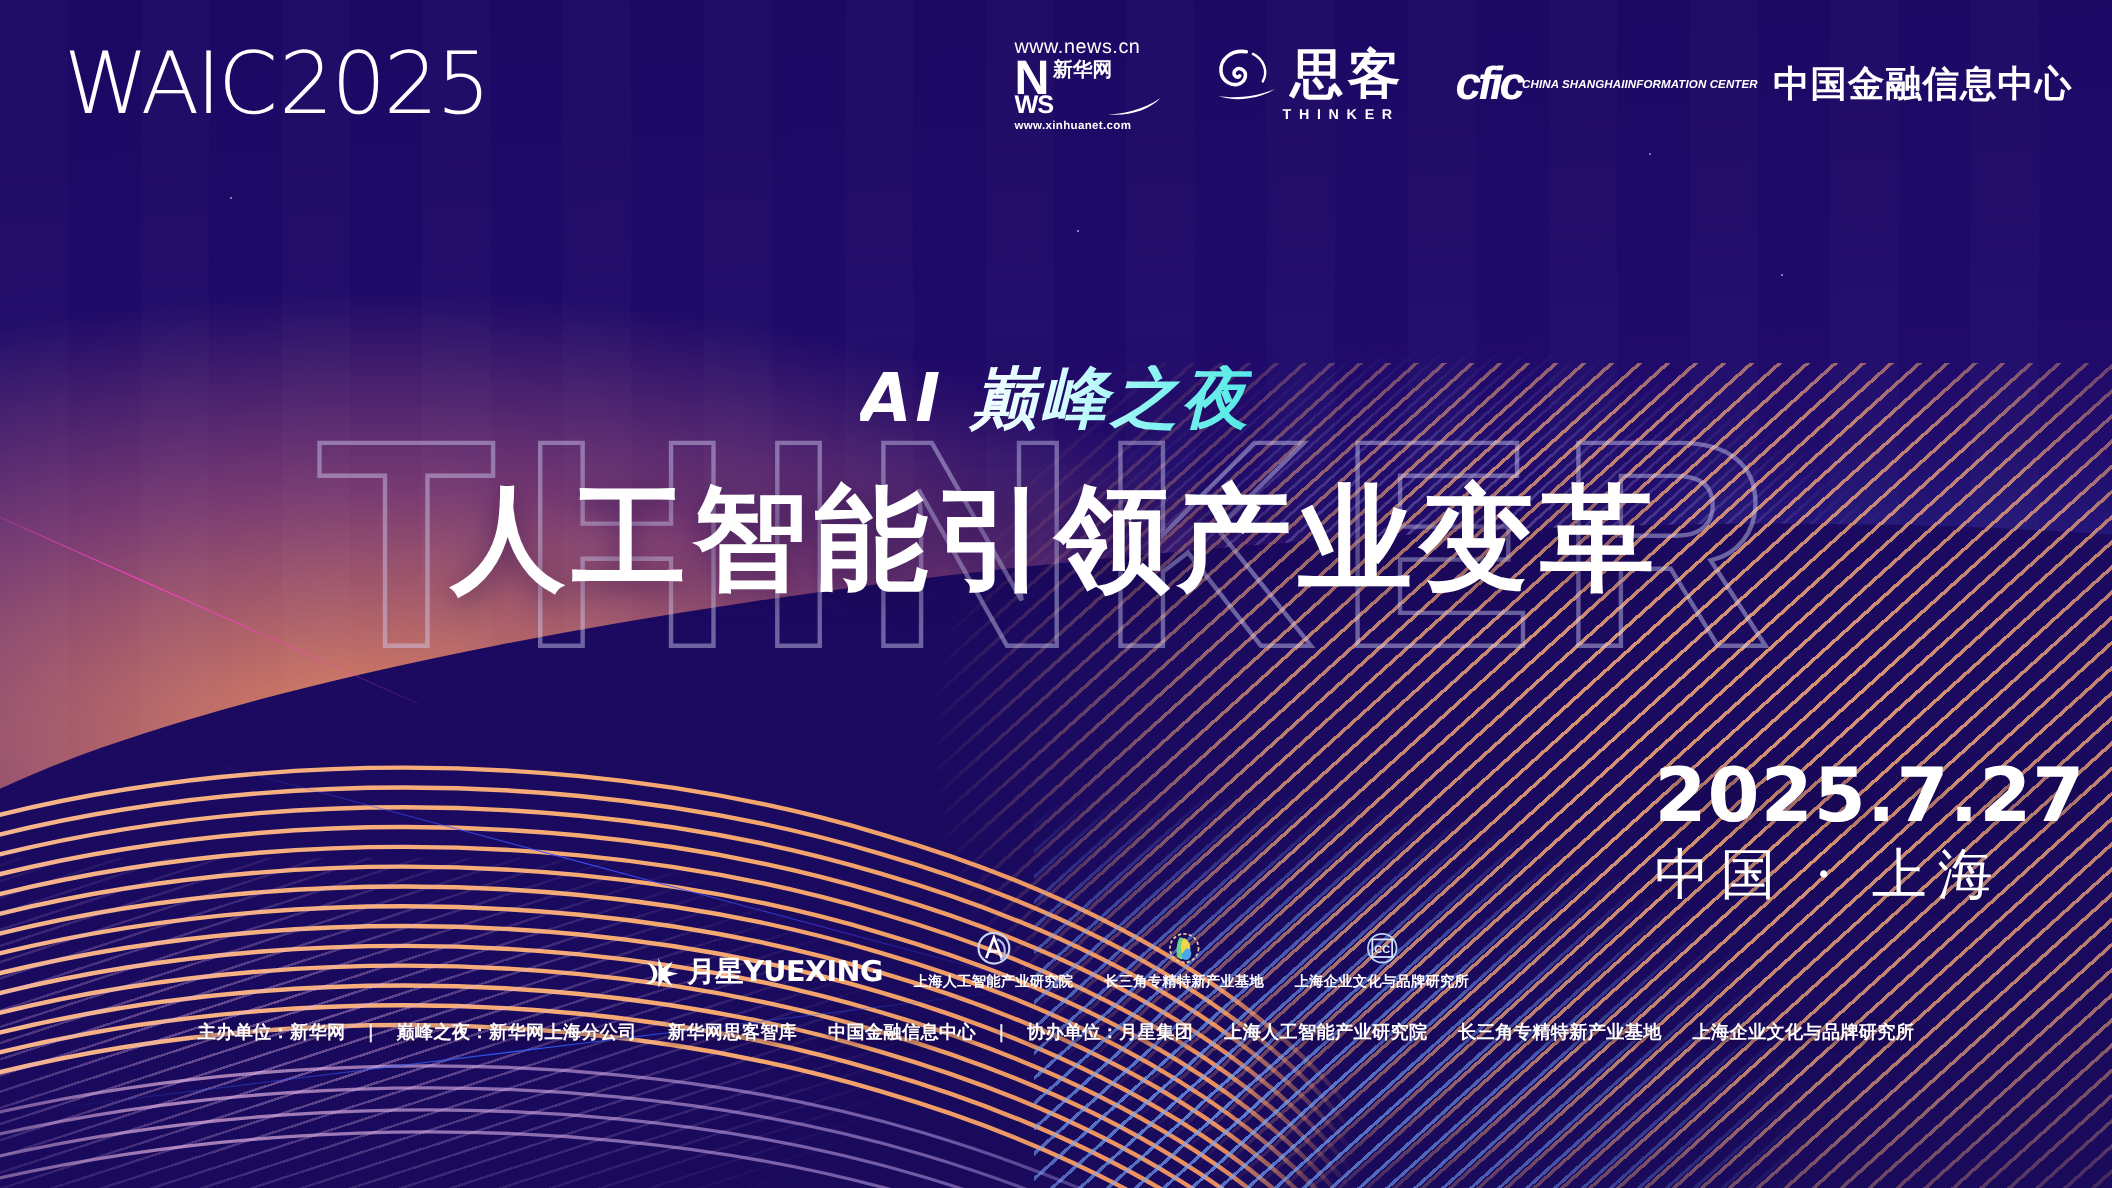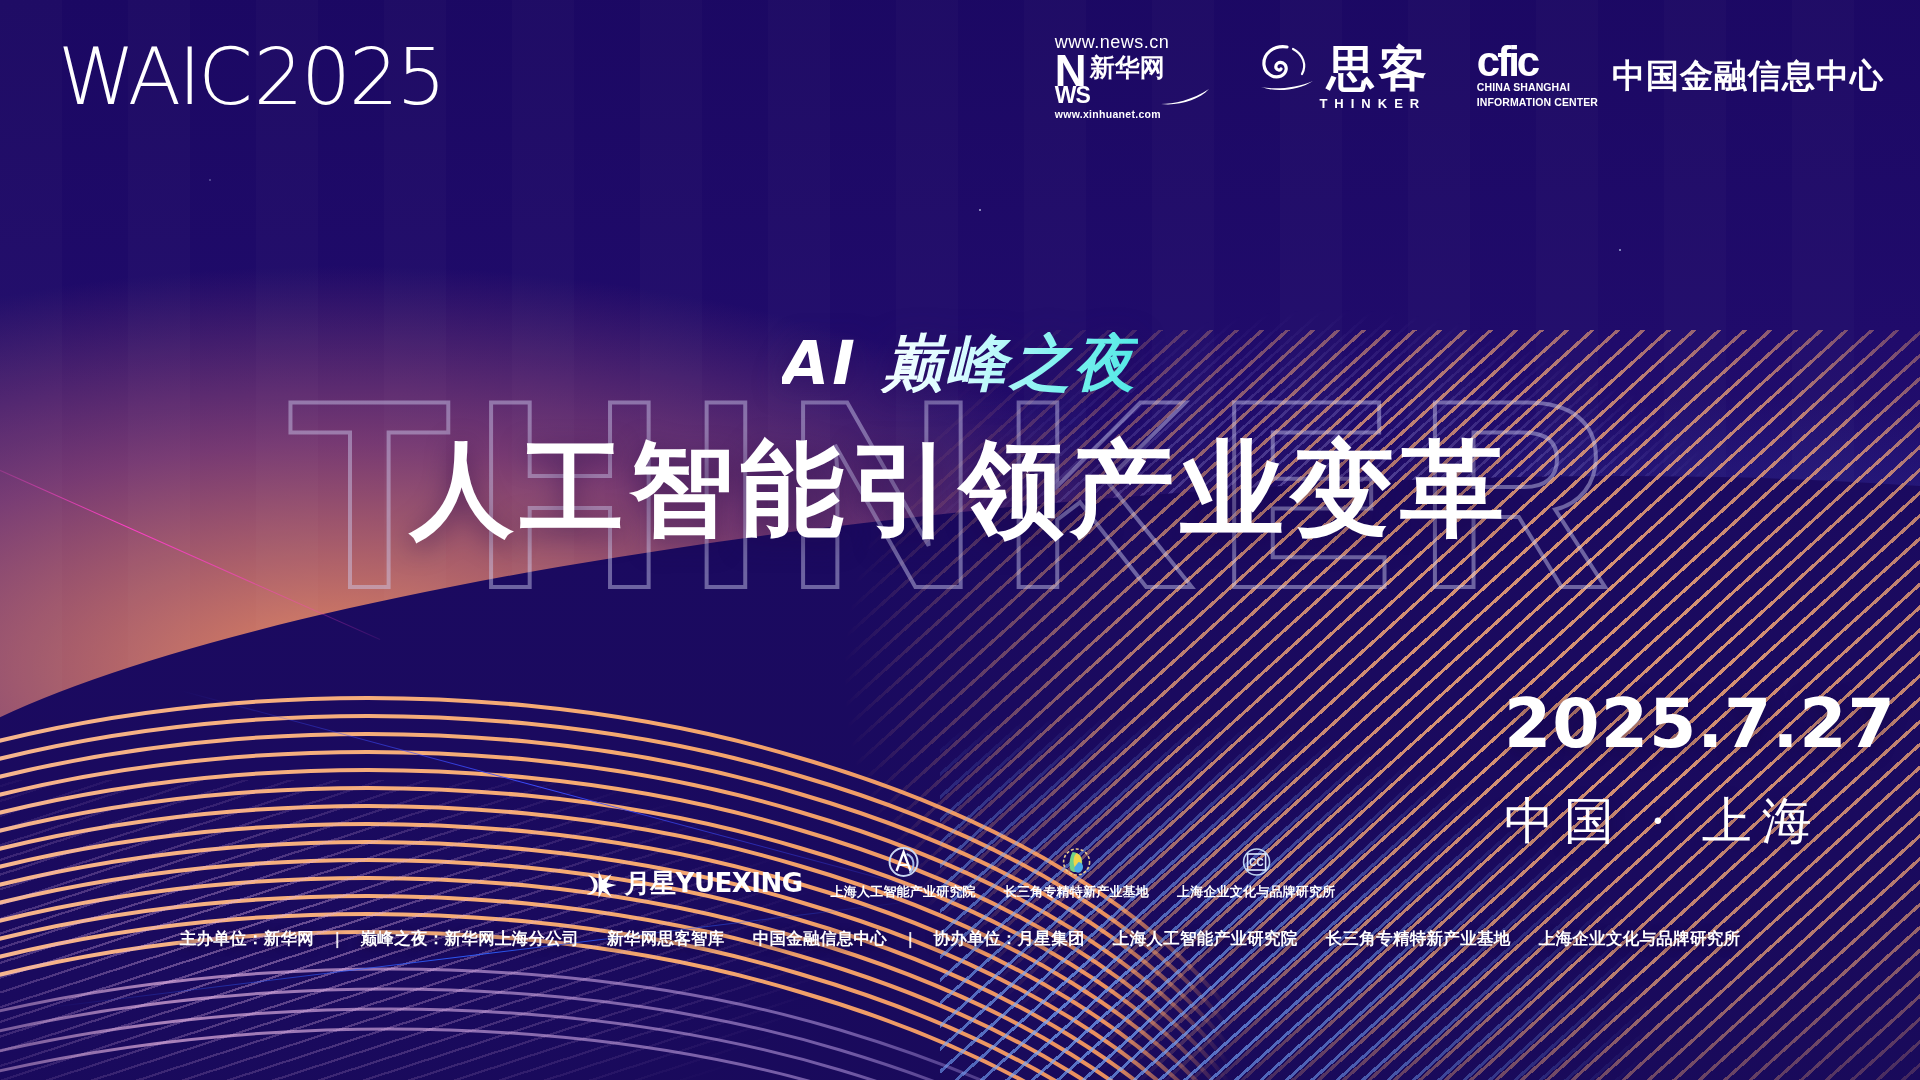--- a/index.html
+++ b/index.html
@@ -109,35 +109,35 @@
   .waic-logo .w-part{font-weight:300;letter-spacing:-3px;font-stretch:condensed;}
   .waic-logo .y-part{font-weight:200;letter-spacing:-2px;margin-left:4px;}
 
   .partner-strip{position:absolute;right:36px;top:34px;display:flex;align-items:center;gap:46px;height:84px;}
 
   
   .xh{display:flex;flex-direction:column;align-items:flex-start;line-height:1;color:#fff;}
   .xh-url-top{font-size:18px;letter-spacing:.5px;font-weight:400;color:#fff;margin-bottom:2px;}
   .xh-mid{display:flex;align-items:flex-start;}
   .xh-N{font-size:44px;font-weight:900;line-height:.82;letter-spacing:-2px;}
-  .xh-cn{font-size:25px;font-weight:800;line-height:1.04;letter-spacing:0px;padding-top:1px;}
+  .xh-cn{font-size:18px;font-weight:800;line-height:1.04;letter-spacing:0px;padding-top:1px;}
   .xh-ws{font-size:23px;font-weight:900;line-height:.9;letter-spacing:-1px;margin-top:-4px;}
   .xh-url-bot{font-size:10.5px;letter-spacing:.3px;font-weight:600;margin-top:3px;}
   .xh-swoosh{width:52px;height:18px;margin-left:-6px;align-self:flex-end;}
 
   
   .thk{display:flex;flex-direction:column;align-items:center;color:#fff;line-height:1;}
   .thk-row{display:flex;align-items:center;gap:10px;}
   .thk-mark{width:60px;height:50px;}
   .thk-cn{font-size:48px;font-weight:700;letter-spacing:4px;font-family:"DejaVu Sans","Liberation Sans",sans-serif;}
   .thk-en{font-size:13px;letter-spacing:7px;font-weight:700;margin-top:4px;margin-left:58px;}
 
   
   .cfic{display:flex;align-items:center;gap:14px;color:#fff;}
-  .cfic-left{display:flex;flex-direction:column;align-items:flex-start;line-height:1;}
+  .cfic-left{display:flex;flex-direction:row;align-items:center;line-height:1;font-style:italic;}
   .cfic-word{font-size:42px;font-weight:900;letter-spacing:-3px;line-height:.85;}
   .cfic-sub{font-size:10.5px;font-weight:700;line-height:1.18;letter-spacing:.1px;margin-top:2px;}
   .cfic-cn{font-size:33px;font-weight:700;letter-spacing:1px;font-family:"DejaVu Sans","Liberation Sans",sans-serif;}
 
   
   .shanghai{
     position:absolute;left:50%;transform:translateX(-50%);
     top:360px;width:1880px;text-align:center;
     font-size:268px;font-weight:700;letter-spacing:22px;line-height:1;
     font-family:"Liberation Sans","DejaVu Sans",sans-serif;
@@ -166,21 +166,21 @@
   }
 
   
   .date-block{position:absolute;right:86px;top:690px;width:330px;}
   .date-main{
     font-size:68px;font-weight:900;color:#fff;letter-spacing:1px;line-height:1;
     font-family:"DejaVu Sans","Liberation Sans",sans-serif;
     text-shadow:0 4px 18px rgba(20,5,60,.55);
   }
   .date-city{
-    margin-top:38px;font-size:50px;color:#fff;letter-spacing:10px;line-height:1;
+    margin-top:12px;font-size:50px;color:#fff;letter-spacing:10px;line-height:1;
     font-family:"DejaVu Serif","Liberation Serif",serif;font-weight:400;
     text-shadow:0 3px 14px rgba(20,5,60,.5);
   }
 
   
   .logo-row{
     position:absolute;left:50%;transform:translateX(-50%);
     top:846px;display:flex;align-items:flex-end;gap:28px;
   }
   .logo-item{display:flex;flex-direction:column;align-items:center;color:#fff;}

